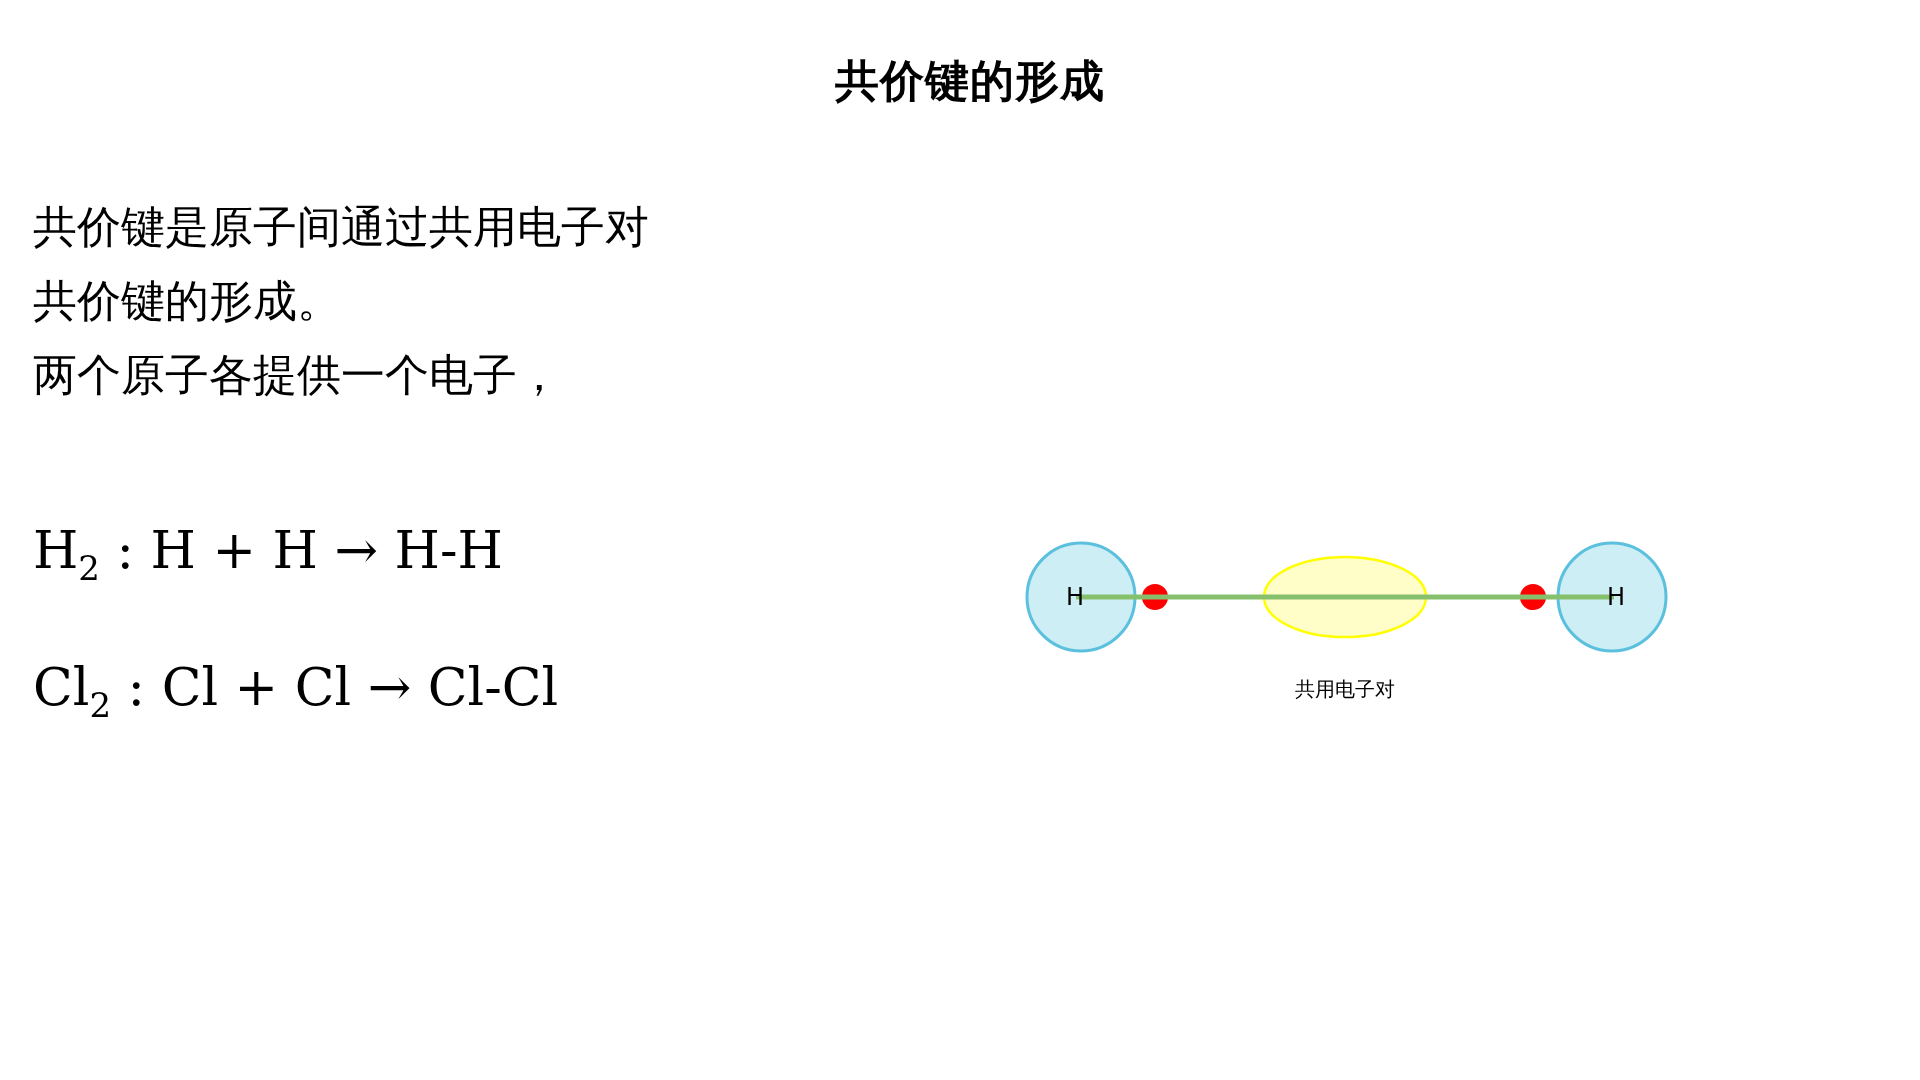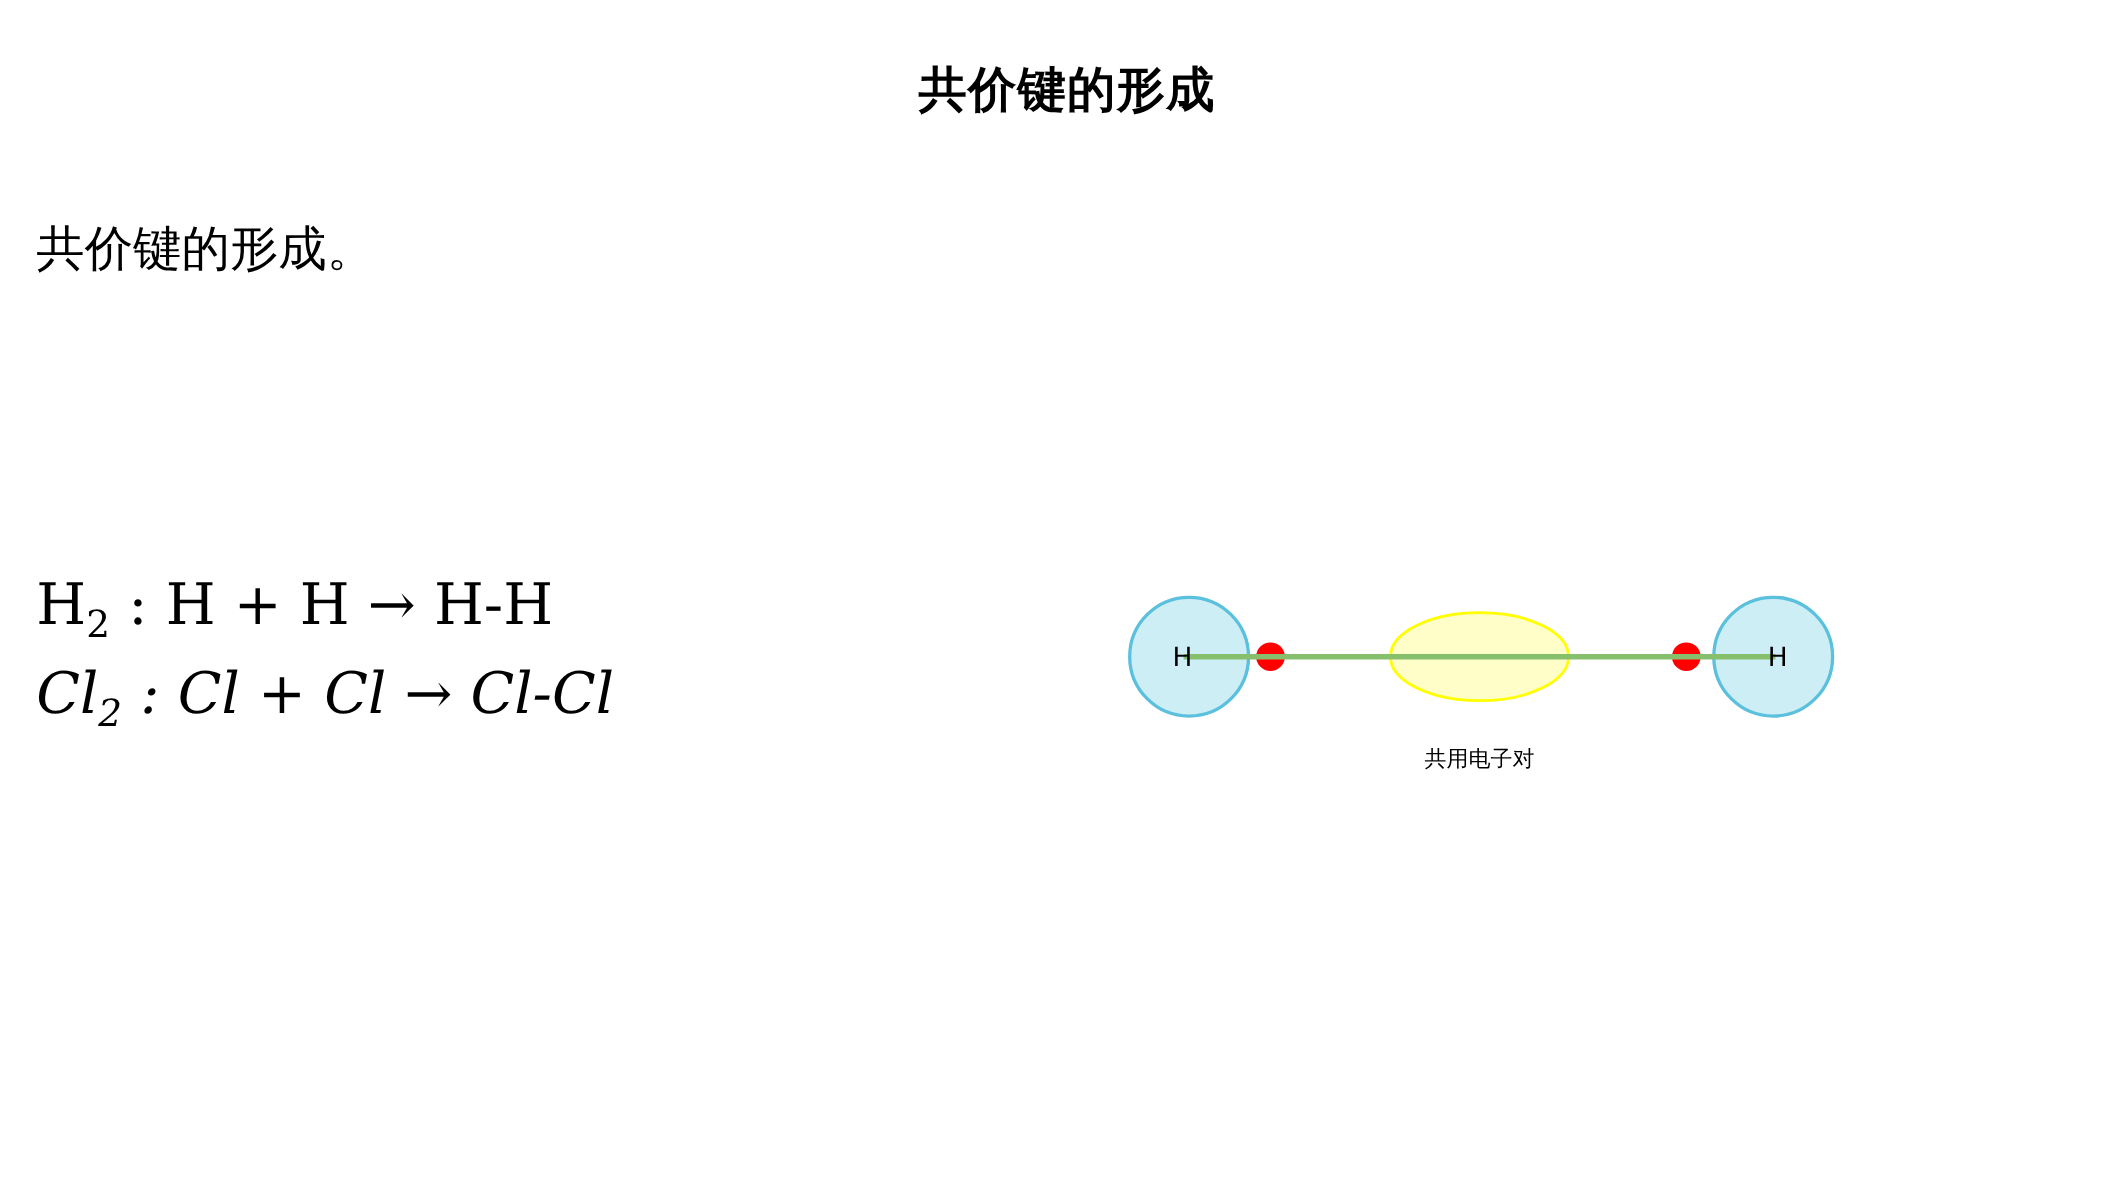--- a/index.html
+++ b/index.html
@@ -6,30 +6,32 @@
   body { width:1920px; height:1080px; position:relative; overflow:hidden;
          font-family:"DejaVu Sans", "Liberation Sans", sans-serif; color:#000; }
   .title { position:absolute; top:52px; left:0; width:1940px; text-align:center;
            font-size:44px; font-weight:bold; letter-spacing:1px; }
   .body-text { position:absolute; left:33px; top:190px; font-size:44px; line-height:74px; }
   .body-text div { white-space:nowrap; }
   .eq { position:absolute; left:33px; font-family:"DejaVu Serif","Liberation Serif",serif;
         font-size:52px; white-space:nowrap; }
   .eq sub { font-size:34px; vertical-align:-12px; }
   .eq1 { top:520px; }
-  .eq2 { top:601px;font-style:italic; }
+  .eq2 { top:657px; }
   svg.diagram { position:absolute; left:0; top:0; }
 </style>
 </head>
 <body>
 
 <div class="title">共价键的形成</div>
 
 <div class="body-text">
+  <div>共价键是原子间通过共用电子对</div>
   <div>共价键的形成。</div>
+  <div>两个原子各提供一个电子，</div>
 </div>
 
 <div class="eq eq1"><span>H</span><sub>2</sub><span> : H + H → H-H</span></div>
 <div class="eq eq2"><span>Cl</span><sub>2</sub><span> : Cl + Cl → Cl-Cl</span></div>
 
 <svg class="diagram" width="1920" height="1080">
   <circle cx="1081" cy="597" r="54" fill="#cdeef5" stroke="#5bc0de" stroke-width="3"></circle>
   <circle cx="1612" cy="597" r="54" fill="#cdeef5" stroke="#5bc0de" stroke-width="3"></circle>
   <ellipse cx="1345" cy="597" rx="81" ry="40" fill="#fffdc8" stroke="#ffff00" stroke-width="2.5"></ellipse>
   <circle cx="1155" cy="597" r="13" fill="#ff0000"></circle>

